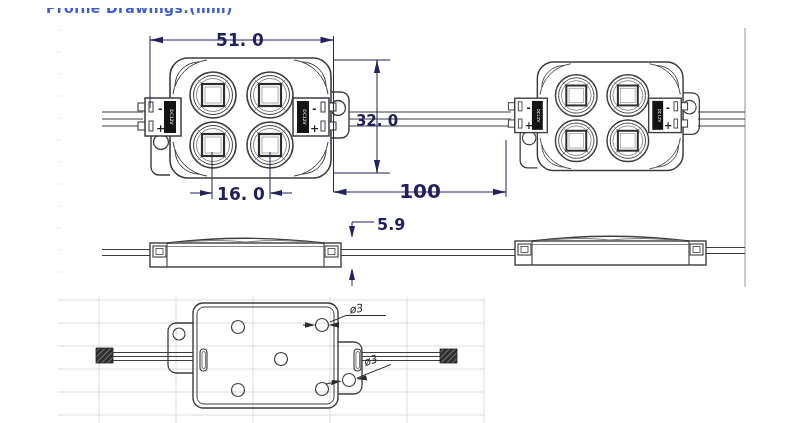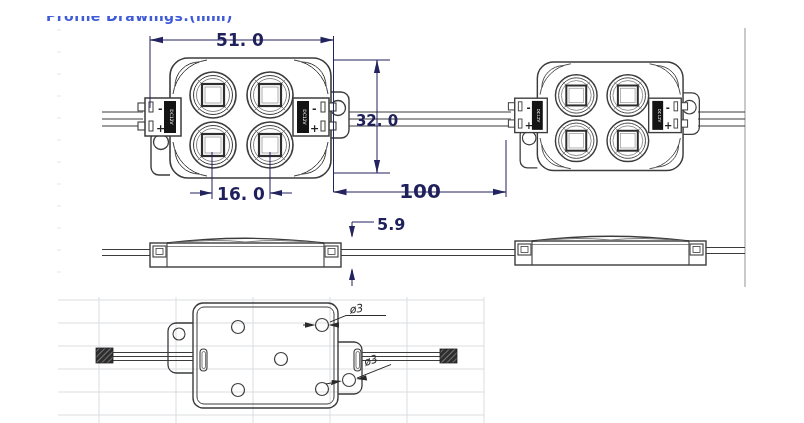--- a/index.html
+++ b/index.html
@@ -1,18 +1,18 @@
 <!DOCTYPE html>
 <html><head>
 <meta charset="utf-8">
 <style>
   html,body{margin:0;padding:0;background:#fff;}
   #screen{position:relative;width:804px;height:423px;background:#ffffff;overflow:hidden;
           font-family:"DejaVu Sans","Liberation Sans",sans-serif;}
-  #title-clip{position:absolute;left:46px;top:16px;height:8px;width:300px;overflow:hidden;}
+  #title-clip{position:absolute;left:46px;top:8px;height:8px;width:300px;overflow:hidden;}
   #title-clip span{display:block;margin-top:-8px;font-size:14px;font-weight:bold;
                    letter-spacing:.4px;color:#3f5bd8;white-space:nowrap;}
   svg text{font-family:"DejaVu Sans","Liberation Sans",sans-serif;}
   .dimtxt{fill:#20205c;font-weight:bold;}
   .calltxt{fill:#2b2b2b;font-style:italic;}
 </style>
 </head>
 <body>
 
 <div id="screen">

